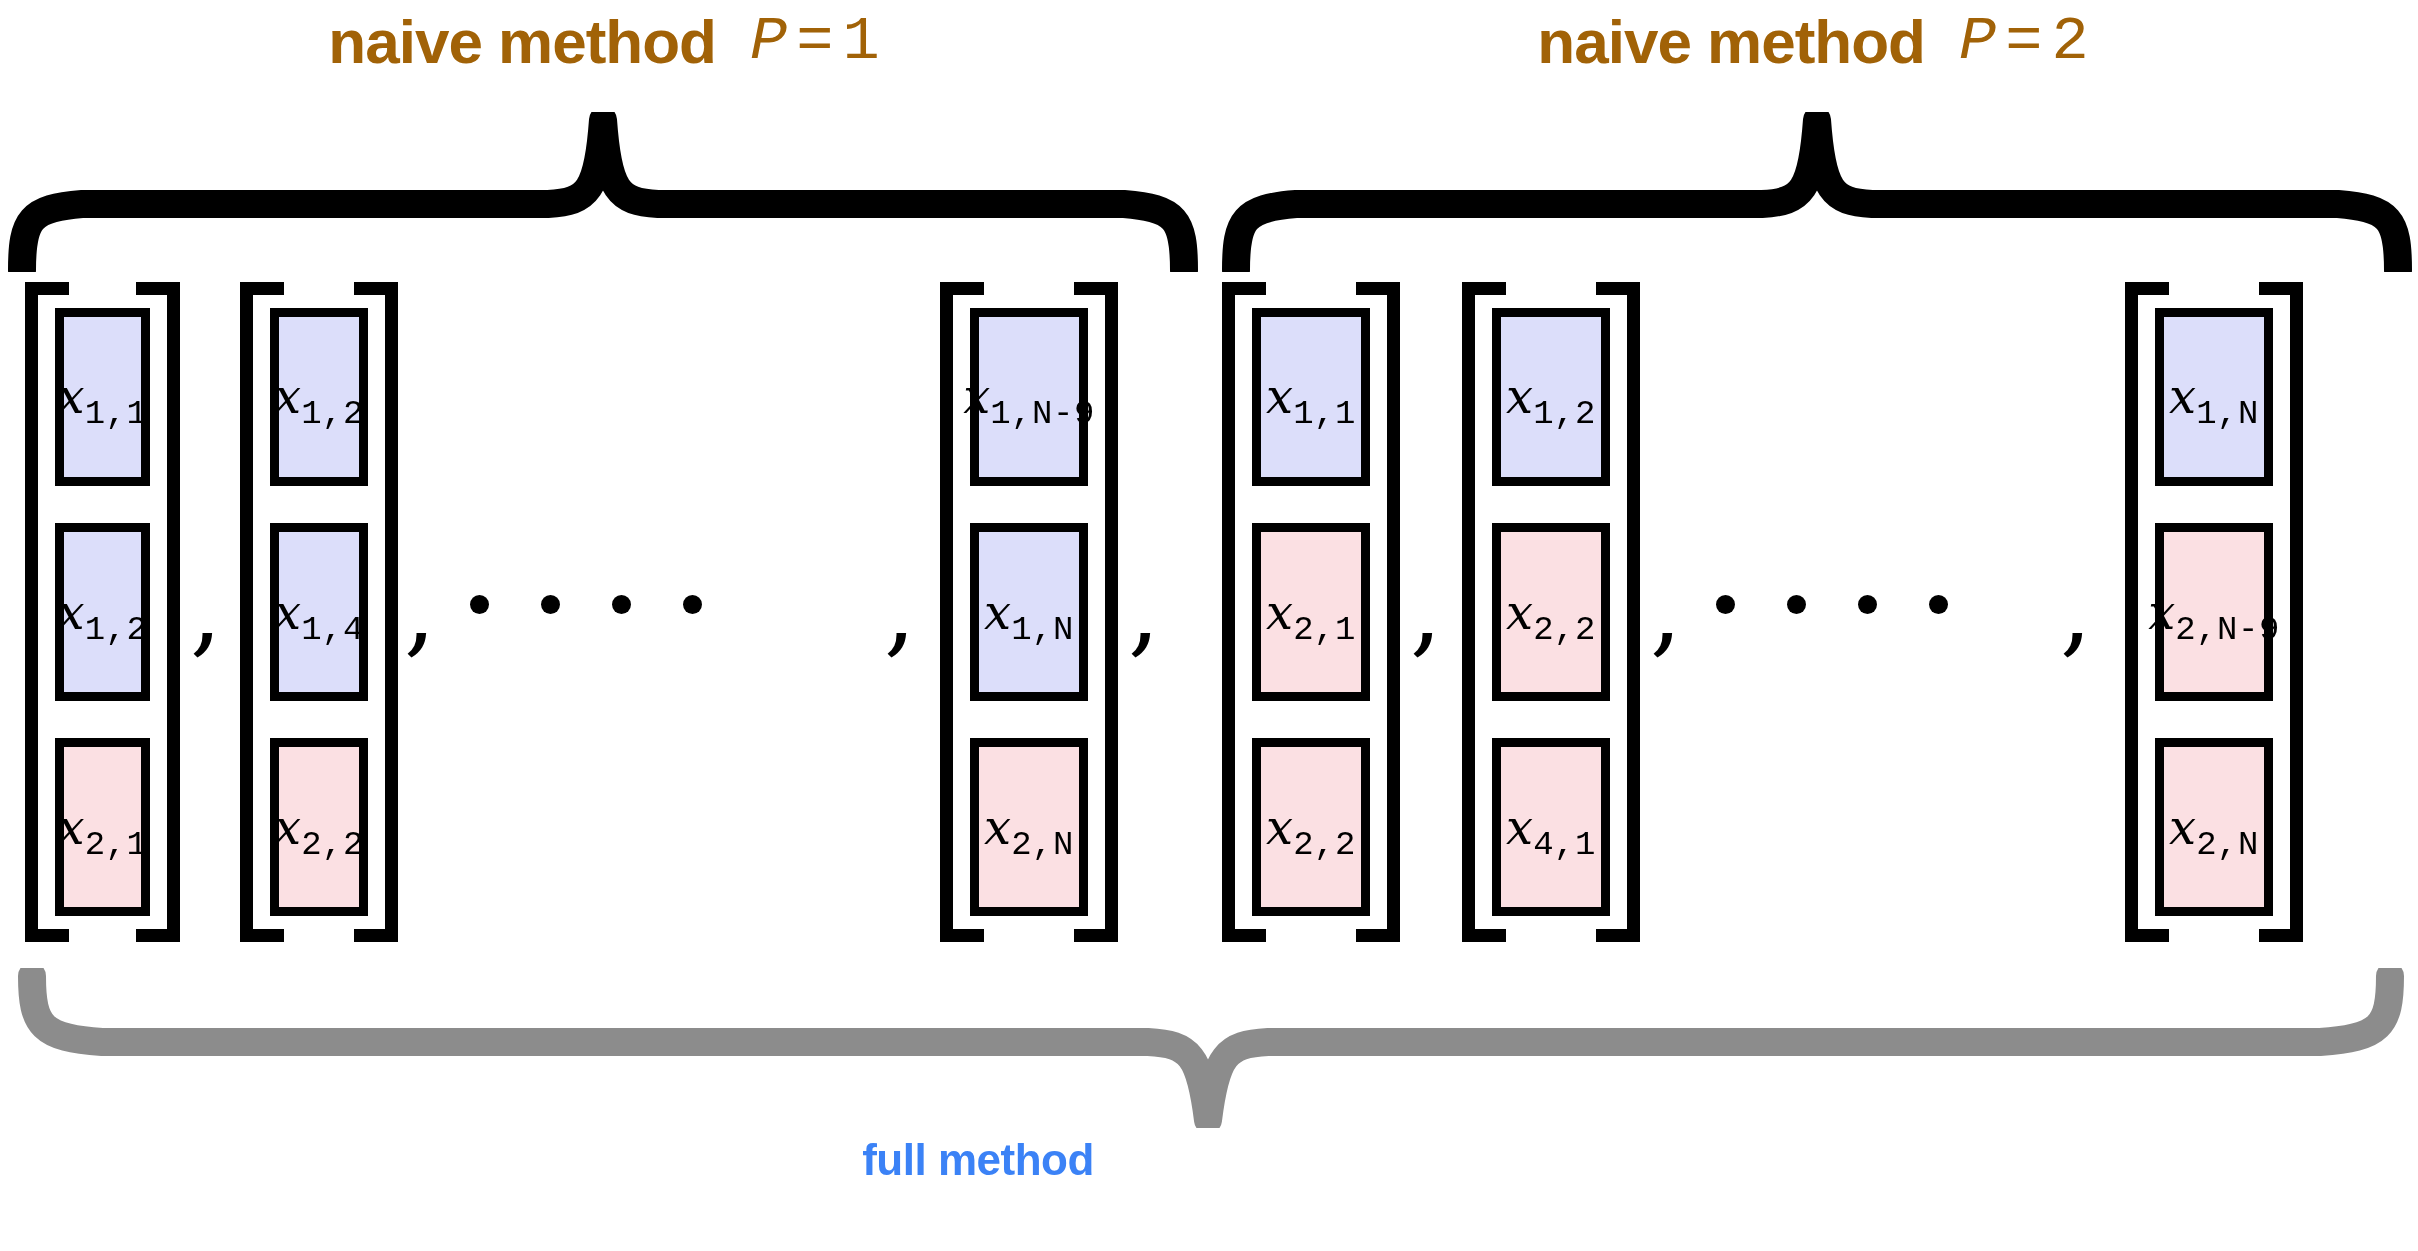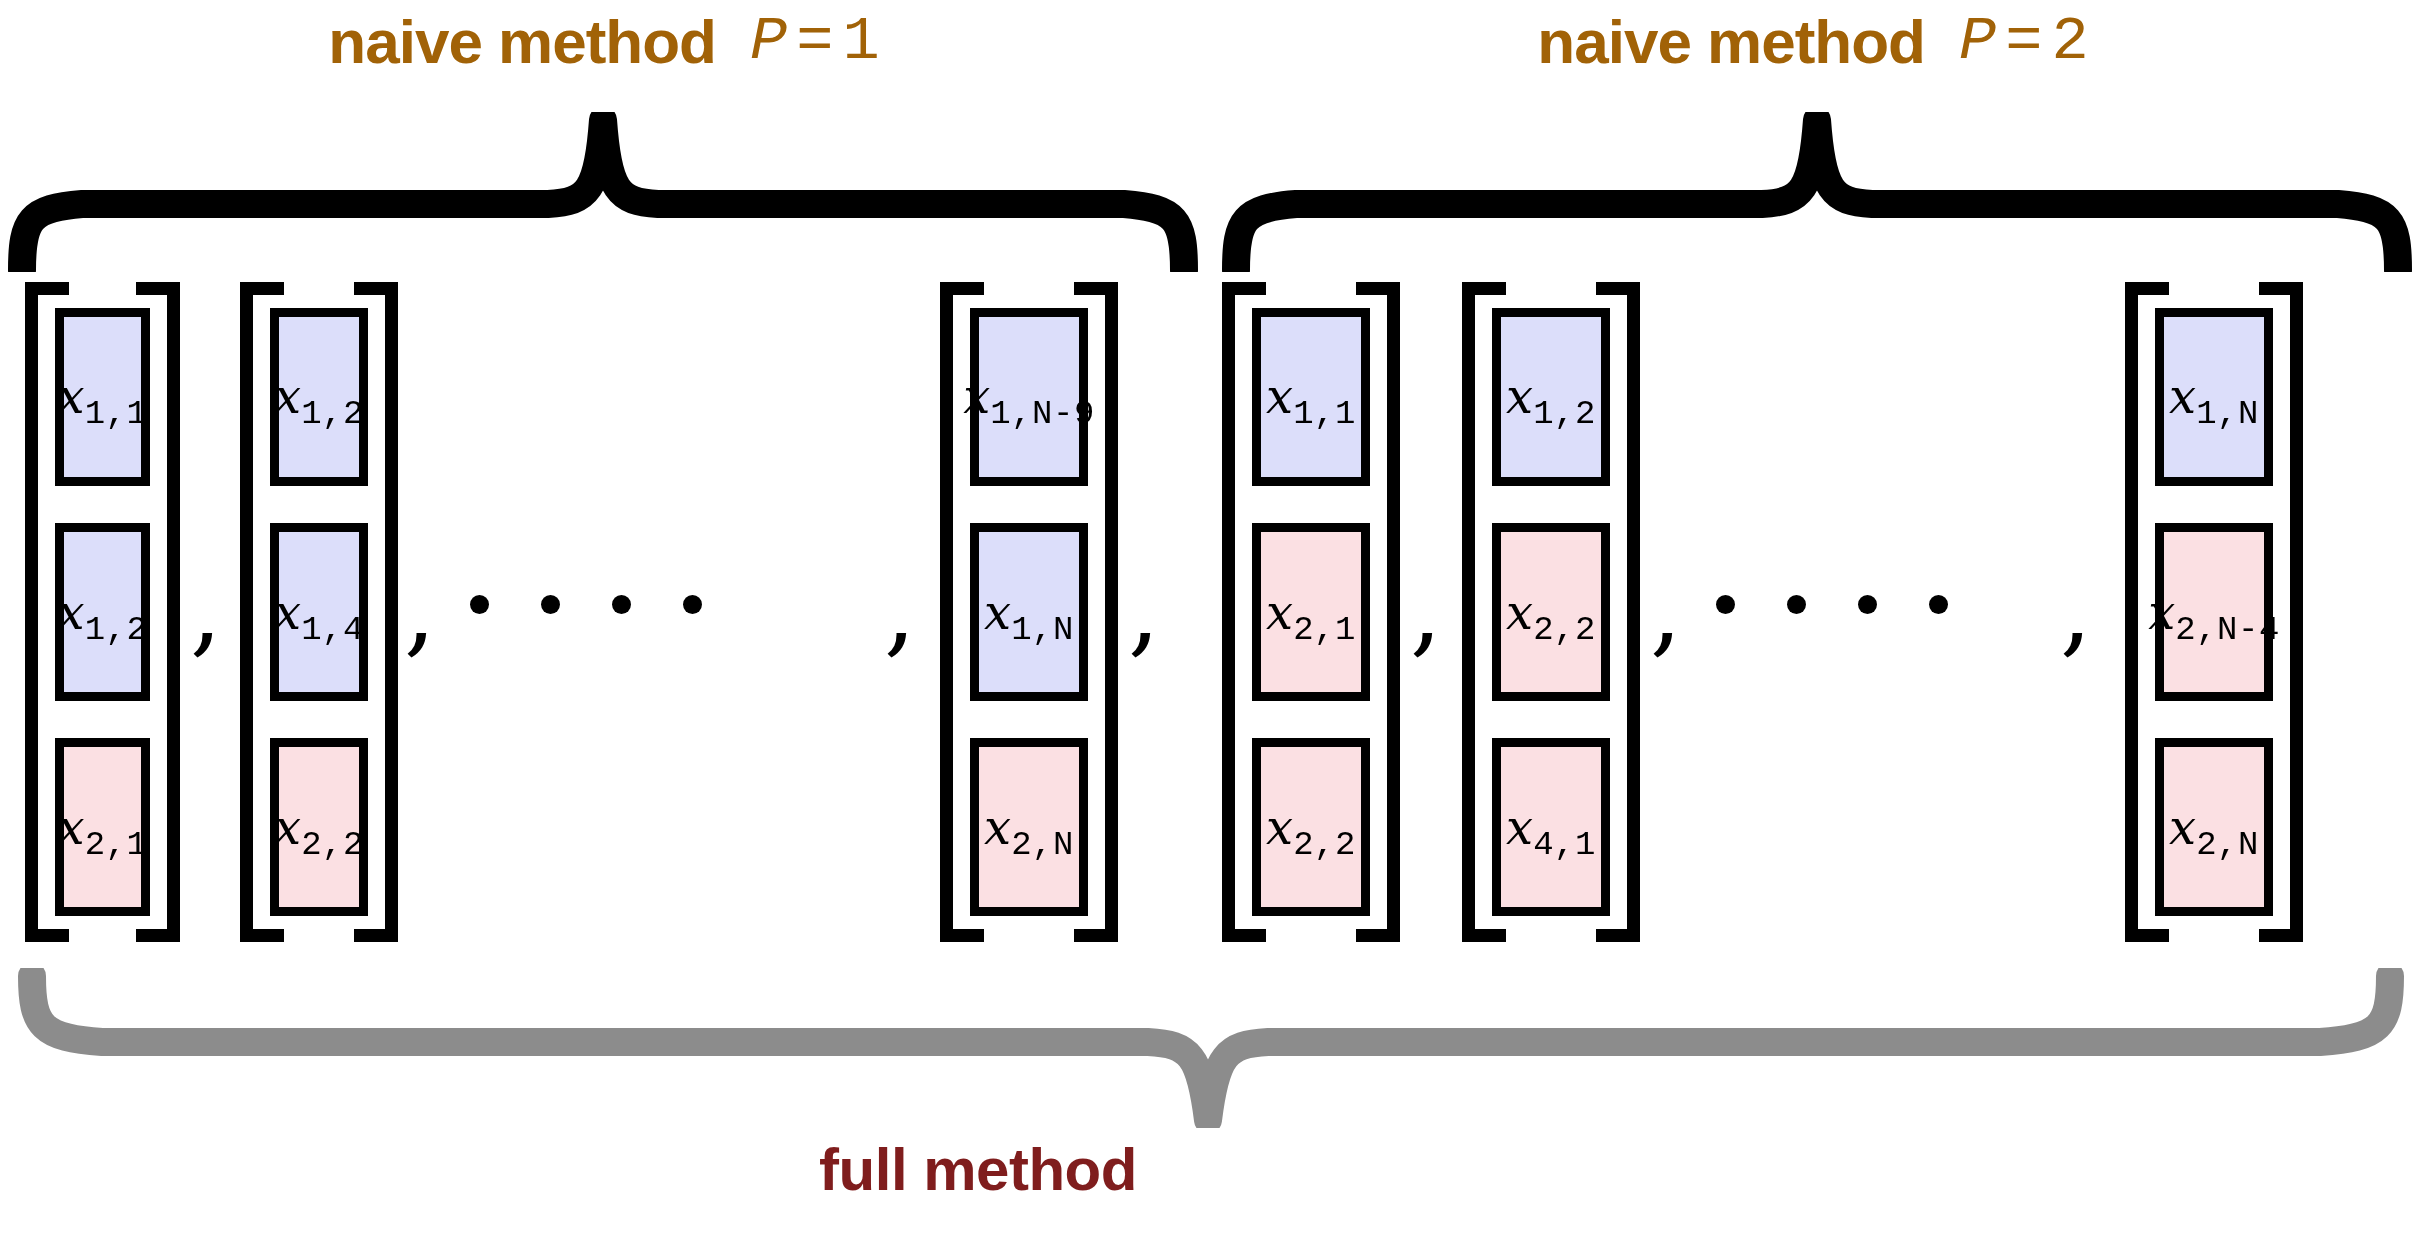--- a/index.html
+++ b/index.html
@@ -56,22 +56,22 @@
 
   
   .bottom-label {
     position: absolute;
     left: 0;
     width: 1956px;
     top: 1135px;
     text-align: center;
     font-family: "Liberation Sans", sans-serif;
     font-weight: bold;
-    font-size: 60px;
-    color: #7f1d1d;
+    font-size: 44px;
+    color: #3b82f6;
     letter-spacing: -0.5px;
   }
 
   
   .matrix {
     position: absolute;
     top: 282px;
     height: 660px;
   }
   .bracket {
@@ -355,21 +355,21 @@
     <div class="cells">
       <div class="cell blue">
         <span class="cell-label">
             <span class="v">x</span>
             <span class="sub">1,N</span>
           </span>
       </div>
       <div class="cell pink">
         <span class="cell-label">
             <span class="v">x</span>
-            <span class="sub">2,N-4</span>
+            <span class="sub">2,N-9</span>
           </span>
       </div>
       <div class="cell pink">
         <span class="cell-label">
             <span class="v">x</span>
             <span class="sub">2,N</span>
           </span>
       </div>
     </div>
   </div>

